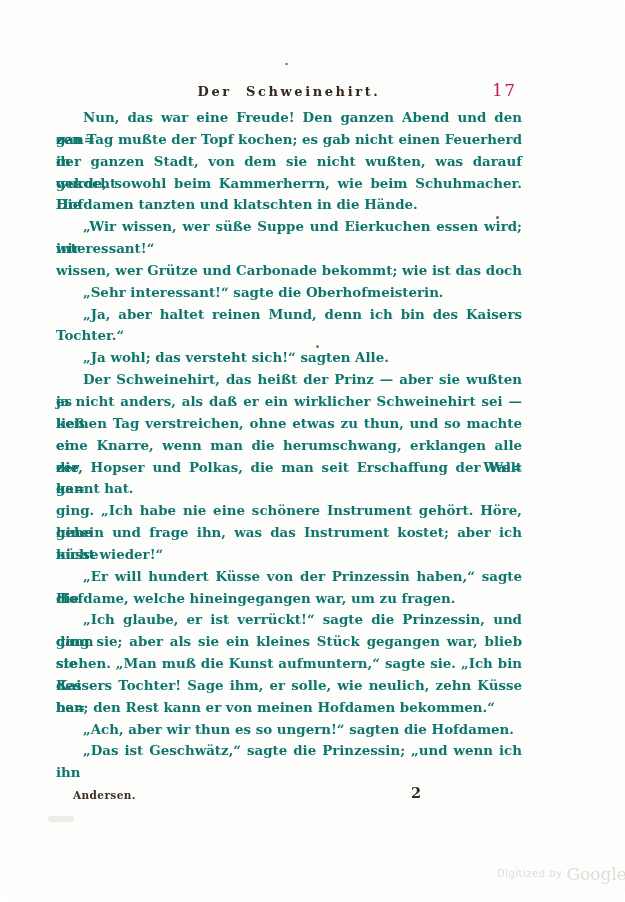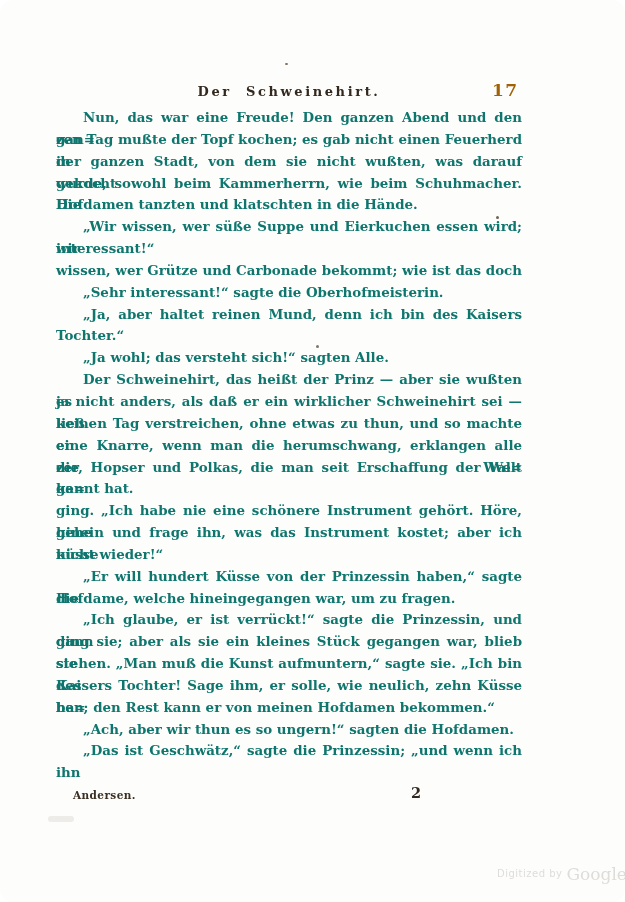--- a/index.html
+++ b/index.html
@@ -29,23 +29,23 @@
     letter-spacing: 2.6px;
     word-spacing: 7px;
     color: #33281d;
     white-space: nowrap;
   }
   .page-number {
     position: absolute;
     top: 80px;
     left: 492px;
     font-size: 17px;
-    font-weight: 700;
+    font-weight: 400;
     letter-spacing: 1.5px;
-    color: #a16207;
+    color: #be185d;
   }
 
   
   .textblock {
     position: absolute;
     top: 107px;
     left: 56px;
     width: 466px;
     color: #0f766e;
     font-size: 13.4px;

